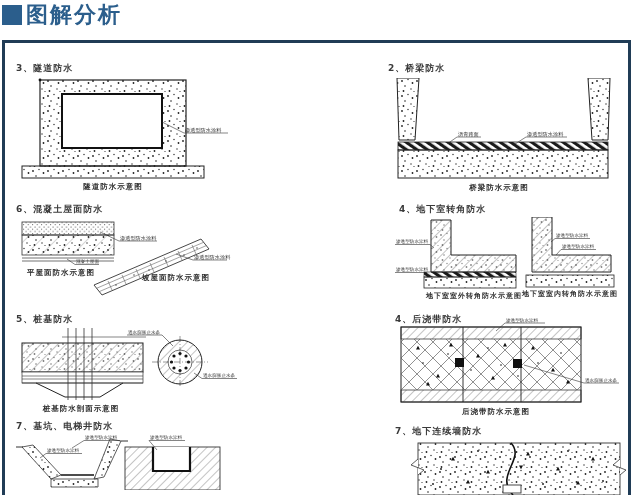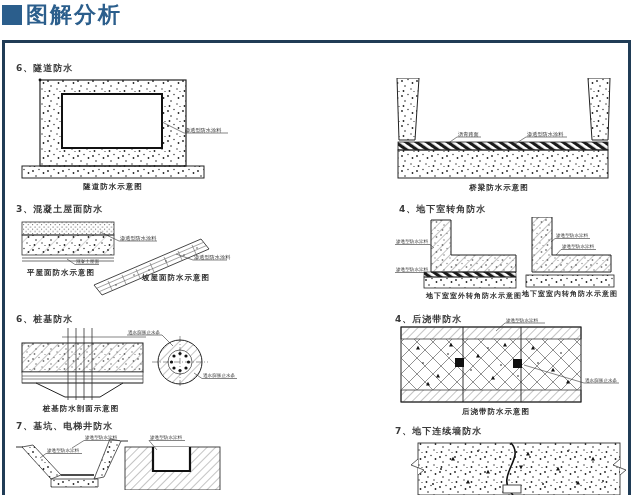--- a/index.html
+++ b/index.html
@@ -56,50 +56,51 @@
   </svg>
 
   <div class="header">
     <span class="sq"></span>
     <h1 class="page-title">图解分析</h1>
   </div>
 
   <div class="frame"></div>
 
   <div class="section" style="left:16px;top:62px;width:300px;height:138px">
-    <h2 class="sec-title">6、隧道防水</h2>
+    <h2 class="sec-title">3、隧道防水</h2>
     <svg width="300" height="122" style="top:16px">
       <rect x="24" y="2" width="146" height="86" fill="url(#stip)" stroke="#222" stroke-width="1.2"></rect>
       <rect x="46" y="16" width="100" height="54" fill="#fff" stroke="#111" stroke-width="2"></rect>
       <rect x="6" y="88" width="182" height="12" fill="url(#stip)" stroke="#222" stroke-width="1"></rect>
       <circle cx="24" cy="2" r="1.4" fill="#111"></circle>
       <polyline class="ld" points="146,44 168,55 212,55"></polyline>
       <text class="lbl" x="169" y="53.5">渗透型防水涂料</text>
       <text class="cap" x="97" y="111" text-anchor="middle">隧道防水示意图</text>
     </svg>
   </div>
 
   <div class="section" style="left:385px;top:62px;width:245px;height:138px">
+    <h2 class="sec-title" style="padding-left:3px">2、桥梁防水</h2>
     <svg width="245" height="122" style="top:16px">
       <polygon points="12,0 34,0 30,62 14,62" fill="url(#stip)" stroke="#222" stroke-width="1"></polygon>
       <polygon points="203,0 225,0 223,62 207,62" fill="url(#stip)" stroke="#222" stroke-width="1"></polygon>
       <rect x="13" y="64" width="210" height="8" fill="url(#deck)" stroke="#222" stroke-width="0.8"></rect>
       <rect x="13" y="72" width="210" height="28" fill="url(#stip)" stroke="#222" stroke-width="1"></rect>
       <line class="ld" x1="72" y1="59" x2="96" y2="59"></line>
       <polyline class="ld" points="72,59 62,66"></polyline>
       <text class="lbl" x="73" y="57.5">沥青路面</text>
       <line class="ld" x1="141" y1="59" x2="182" y2="59"></line>
       <polyline class="ld" points="141,59 130,66"></polyline>
       <text class="lbl" x="142" y="57.5">渗透型防水涂料</text>
       <text class="cap" x="114" y="112" text-anchor="middle">桥梁防水示意图</text>
     </svg>
   </div>
 
   <div class="section" style="left:16px;top:203px;width:305px;height:102px">
-    <h2 class="sec-title">3、混凝土屋面防水</h2>
+    <h2 class="sec-title">6、混凝土屋面防水</h2>
     <svg width="305" height="86" style="top:14px">
       <g>
         <rect x="6" y="5" width="92" height="13" fill="url(#gravel)" stroke="#333" stroke-width="0.8"></rect>
         <rect x="6" y="18" width="92" height="20" fill="url(#stip)" stroke="#333" stroke-width="0.8"></rect>
         <rect x="6" y="18" width="92" height="20" fill="url(#hatchW)"></rect>
         <line x1="6" y1="41" x2="98" y2="41" stroke="#333" stroke-width="0.7"></line>
         <line x1="6" y1="44" x2="98" y2="44" stroke="#333" stroke-width="0.7"></line>
       </g>
       <line class="ld" x1="103" y1="24" x2="141" y2="24"></line>
       <polyline class="ld" points="103,24 84,15"></polyline>
@@ -161,21 +162,21 @@
       <polyline class="ld" points="161,21.5 157,25"></polyline>
       <text class="lbl-s" x="162" y="20">渗透型防水涂料</text>
       <line class="ld" x1="167" y1="32.5" x2="202" y2="32.5"></line>
       <polyline class="ld" points="167,32.5 162,38"></polyline>
       <text class="lbl-s" x="168" y="31">渗透型防水涂料</text>
       <text class="cap" style="font-size:7px" x="176" y="79" text-anchor="middle">地下室室内转角防水示意图</text>
     </svg>
   </div>
 
   <div class="section" style="left:16px;top:313px;width:300px;height:106px">
-    <h2 class="sec-title">6、桩基防水</h2>
+    <h2 class="sec-title">5、桩基防水</h2>
     <svg width="300" height="92" style="top:13px">
       <g>
         <rect x="6" y="17" width="121" height="29" fill="url(#hatch)" stroke="#222" stroke-width="1"></rect>
         <rect x="6" y="17" width="121" height="29" fill="url(#stip)" opacity="0.6"></rect>
         <rect x="6" y="46" width="121" height="11" fill="#fff" stroke="#333" stroke-width="0.7"></rect>
         <line x1="6" y1="50" x2="127" y2="50" stroke="#333" stroke-width="0.6"></line>
         <line x1="6" y1="53" x2="127" y2="53" stroke="#333" stroke-width="0.6"></line>
         <polyline class="ol" points="20,57 49,71 84,71 107,57" stroke-width="0.8"></polyline>
         <line x1="6" y1="57" x2="127" y2="57" stroke="#333" stroke-width="0.7"></line>
         <g stroke="#333" stroke-width="0.8">

